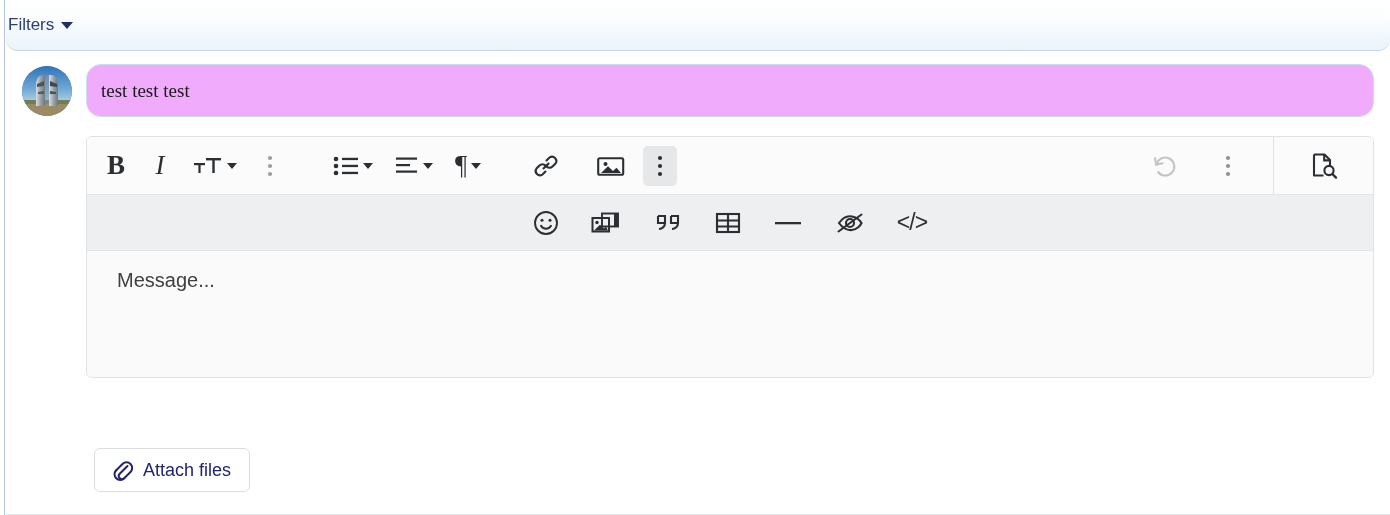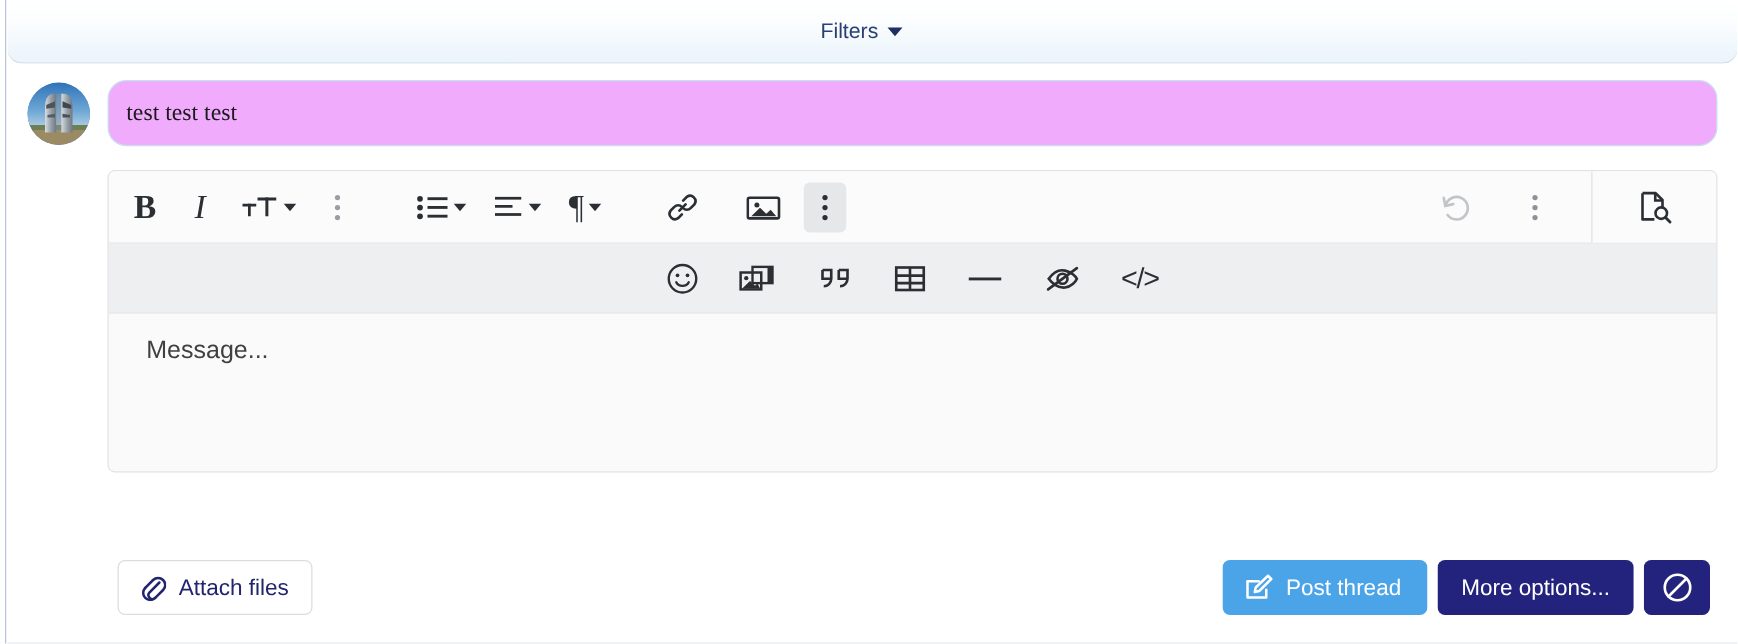--- a/index.html
+++ b/index.html
@@ -30,21 +30,21 @@
   
   .header {
     position: absolute;
     left: 6px; top: 0;
     width: 1384px;
     height: 51px;
     background: linear-gradient(to bottom, #ffffff 0%, #fbfdfe 35%, #eaf4fb 100%);
     border-bottom: 1px solid #c8d6e2;
     display: flex;
     align-items: center;
-    justify-content: center;
+    justify-content: flex-start;
     padding-right: 18px;
     border-radius: 12px;
   }
   .filters-btn {
     display: flex;
     align-items: center;
     gap: 7px;
     color: #2a3f72;
     font-size: 17px;
     cursor: pointer;
@@ -215,22 +215,23 @@
     background: #ffffff;
     padding: 0 18px;
     border-bottom: 1px solid #e4e6e8;
   }
   .footer-inner {
     margin-left: 70px;
     margin-right: 4px;
     height: 79px;
     display: flex;
     align-items: flex-start;
-    justify-content: space-between;
+    justify-content: flex-start;
     padding-top: 12px;
+    gap: 24px;
   }
   .btn {
     display: inline-flex;
     align-items: center;
     justify-content: center;
     gap: 10px;
     height: 44px;
     border-radius: 6px;
     font-size: 18px;
     cursor: pointer;
@@ -541,37 +542,15 @@
     <div class="footer-inner">
 
       <div class="btn btn-attach">
         <svg width="22" height="22" viewBox="0 0 22 22">
           <path d="M16.5 7 L8.5 15 a3.2 3.2 0 0 0 4.5 4.5 L19.5 13 a5.6 5.6 0 0 0 -8 -8 L5 11.5 a7.8 7.8 0 0 0 0 0" fill="none" stroke="#23246e" stroke-width="2" stroke-linecap="round"></path>
           <path d="M5.2 11.3 a5.6 5.6 0 0 0 8 8" fill="none" stroke="#23246e" stroke-width="2" stroke-linecap="round"></path>
         </svg>
         <span>Attach files</span>
       </div>
 
-      <div class="right-actions">
-
-        <div class="btn btn-post">
-          <svg width="24" height="24" viewBox="0 0 24 24">
-            <path d="M3 7 v13 h15 v-7" fill="none" stroke="#ffffff" stroke-width="2" stroke-linejoin="round"></path>
-            <path d="M3 7 h9" fill="none" stroke="#ffffff" stroke-width="2" stroke-linecap="round"></path>
-            <path d="M19.4 2.6 L22 5.2 L12.4 14.8 L8.8 15.6 L9.6 12 Z" fill="none" stroke="#ffffff" stroke-width="2" stroke-linejoin="round"></path>
-          </svg>
-          <span>Post thread</span>
-        </div>
-
-        <div class="btn btn-more">
-          <span>More options...</span>
-        </div>
-
-        <div class="btn btn-cancel">
-          <svg width="26" height="26" viewBox="0 0 26 26">
-            <circle cx="13" cy="13" r="10.2" fill="none" stroke="#ffffff" stroke-width="2.1"></circle>
-            <path d="M5.8 20.2 L20.2 5.8" stroke="#ffffff" stroke-width="2.1" stroke-linecap="round"></path>
-          </svg>
-        </div>
-      </div>
     </div>
   </div>
 </div>
 
 </body></html>

